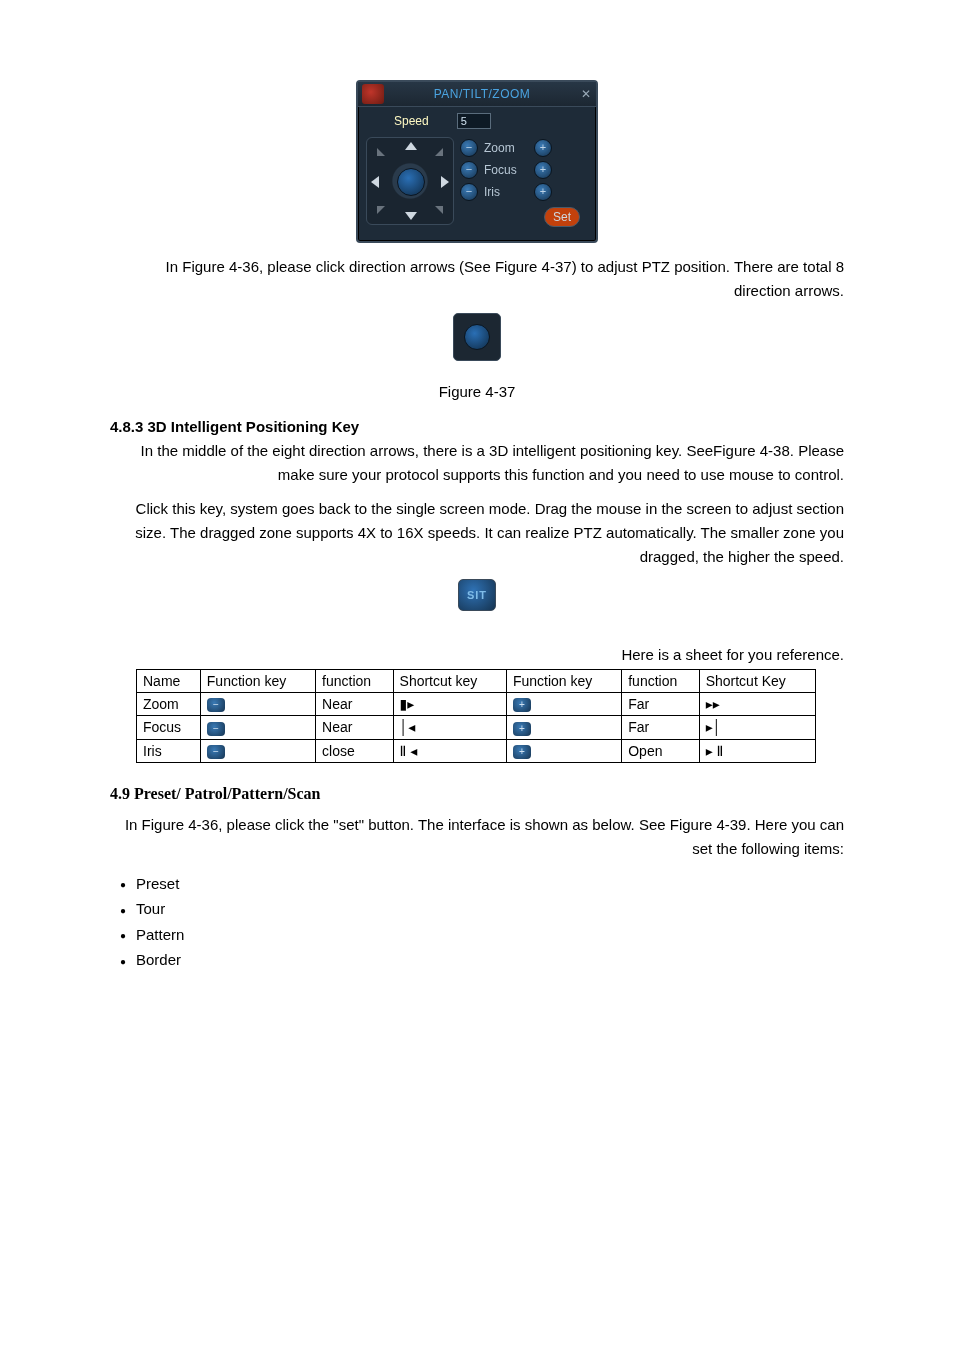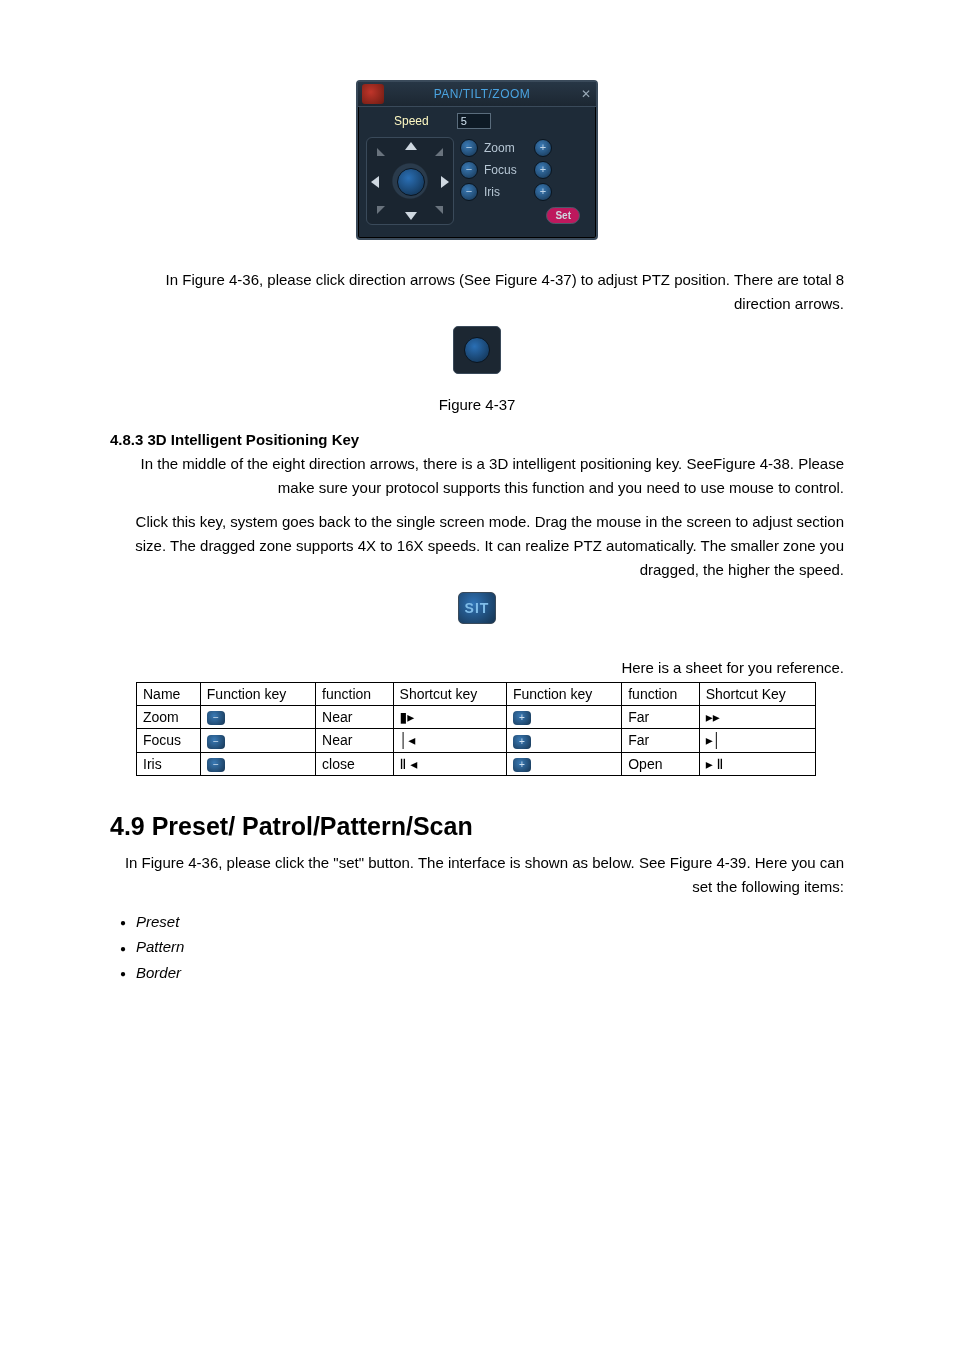--- a/index.html
+++ b/index.html
@@ -11,21 +11,21 @@
   }
   .page {
     width: 954px;
     min-height: 1350px;
     box-sizing: border-box;
     padding: 80px 110px 40px 110px;
     position: relative;
   }
   .ptz-panel {
     width: 238px;
-    margin: 0 auto 28px auto;
+    margin: 0 auto 12px auto;
     border: 2px solid #3a4a5a;
     background: #1e2b38;
     border-radius: 4px;
     box-shadow: 0 0 0 1px #000 inset;
   }
   .ptz-titlebar {
     height: 24px;
     display: flex;
     align-items: center;
     border-bottom: 1px solid #3a4a5a;
@@ -113,28 +113,27 @@
     border:1px solid #0a1520;
     color:#bcd2e5;
     font-size:11px;
     line-height:14px;
     text-align:center;
     cursor:pointer;
   }
   .ctrl-label { color:#b6c6d4; font-size:12px; width:44px; }
   .btn-row { display:flex; justify-content:flex-end; gap:8px; padding:2px 8px 8px 8px;}
   .ptz-btn {
-    background:#be185d;
+    background:#c2410c;
     color:#cfd8e0;
-    font-size:10px;
+    font-size:12px;
     padding:2px 8px;
     border:1px solid #4a5a6a;
     border-radius:10px;
     cursor:pointer;
-    font-weight:bold;
   }
   .btn-row2 { display:flex; justify-content:space-between; padding:0 8px 8px 8px;}
   .fig-caption { text-align:center; font-size:15px; margin:6px 0 18px 0;}
   .body-text { font-size:15px; line-height:1.6; margin:0 0 10px 0;text-align:right;}
   .small-img1 {
     width:46px; height:46px;
     margin: 4px auto 4px auto;
     border:1px solid #3a4a5a;
     border-radius:5px;
     background:#1c2732;
@@ -148,28 +147,28 @@
     background: radial-gradient(circle at 40% 35%, #2a6fb5, #0f2b46);
     border:1px solid #0a1520;
   }
   .small-sit {
     width:36px; height:30px;
     margin: 6px auto 6px auto;
     border-radius:5px;
     border:1px solid #3a4a5a;
     background: radial-gradient(circle at 40% 35%, #2f72b5, #153350);
     color:#7fbce8;
-    font-size:14px;
+    font-size:11px;
     font-weight:bold;
     text-align:center;
     line-height:30px;
     letter-spacing:1px;
   }
   .h4 { font-size:15px; font-weight:bold; margin:8px 0 4px 0;}
-  .h3 { font-size:25px; font-weight:bold; margin:36px 0 10px 0;}
+  .h3 { font-size:16px; font-weight:bold; margin:22px 0 10px 0;font-family:Liberation Serif, serif;}
   table.ref {
     border-collapse: collapse;
     width: 680px;
     margin: 2px 0 0 26px;
     font-size:14px;
   }
   table.ref td, table.ref th {
     border:1px solid #000;
     padding:3px 6px;
     text-align:left;
@@ -180,21 +179,21 @@
     display:inline-block;
     width:18px;height:14px;
     border-radius:4px;
     background: radial-gradient(circle at 40% 35%, #3a7ab5, #153350);
     color:#cfe0ef;
     font-size:10px;
     line-height:13px;
     text-align:center;
     vertical-align:middle;
   }
-  ul.bullets { list-style:none; padding:0; margin:2px 0 0 0;font-style:italic;}
+  ul.bullets { list-style:none; padding:0; margin:2px 0 0 0;}
   ul.bullets li { font-size:15px; line-height:1.7; }
   ul.bullets li::before{
     content:"●";
     font-size:10px;
     display:inline-block;
     width:26px;
     text-align:center;
     vertical-align:middle;
   }
   .glyph { font-family: "Segoe UI Symbol", Arial, sans-serif; }
@@ -305,17 +304,18 @@
       <td class="glyph">▸ Ⅱ</td>
     </tr>
   </tbody>
     </table>
 
   <div class="h3">4.9  Preset/ Patrol/Pattern/Scan</div>
   <p class="body-text">In Figure 4-36, please click the "set" button. The interface is shown as below. See Figure 4-39. Here you can set the following items:</p>
 
   <ul class="bullets">
     <li><span>Preset</span></li>
+    <li><span>Tour</span></li>
     <li><span>Pattern</span></li>
     <li><span>Border</span></li>
   </ul>
 
 </div>
 
 </body></html>

